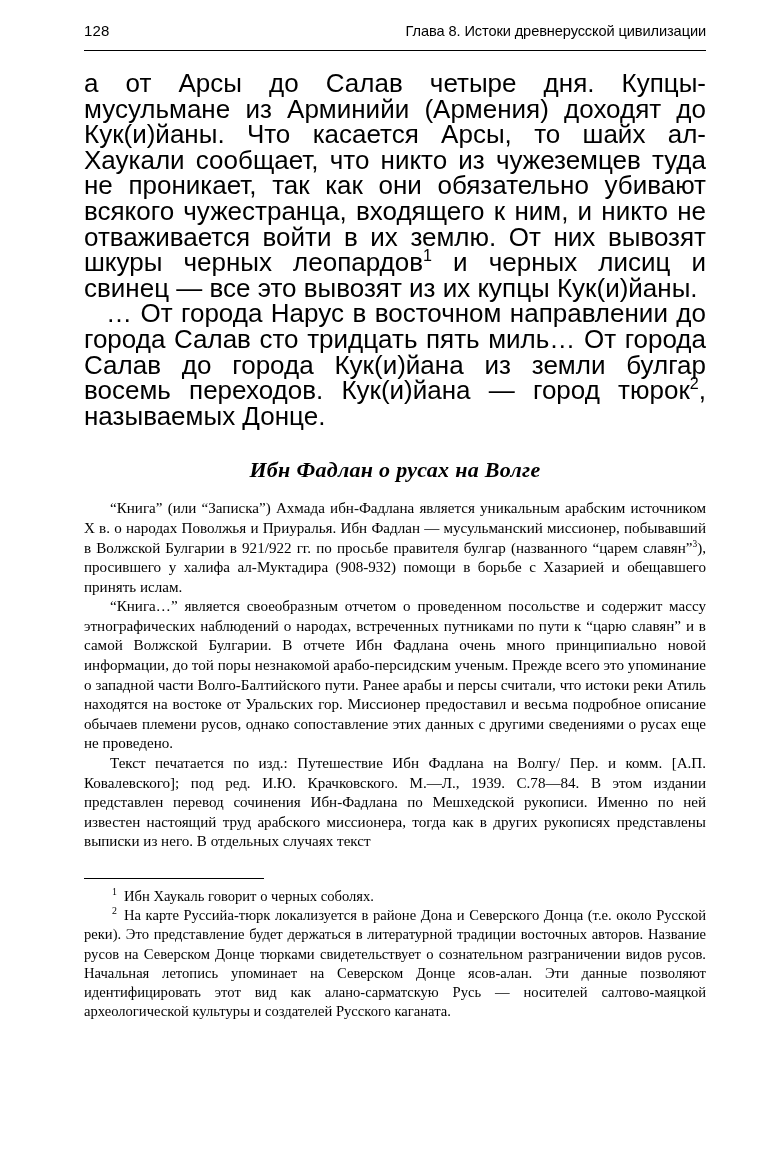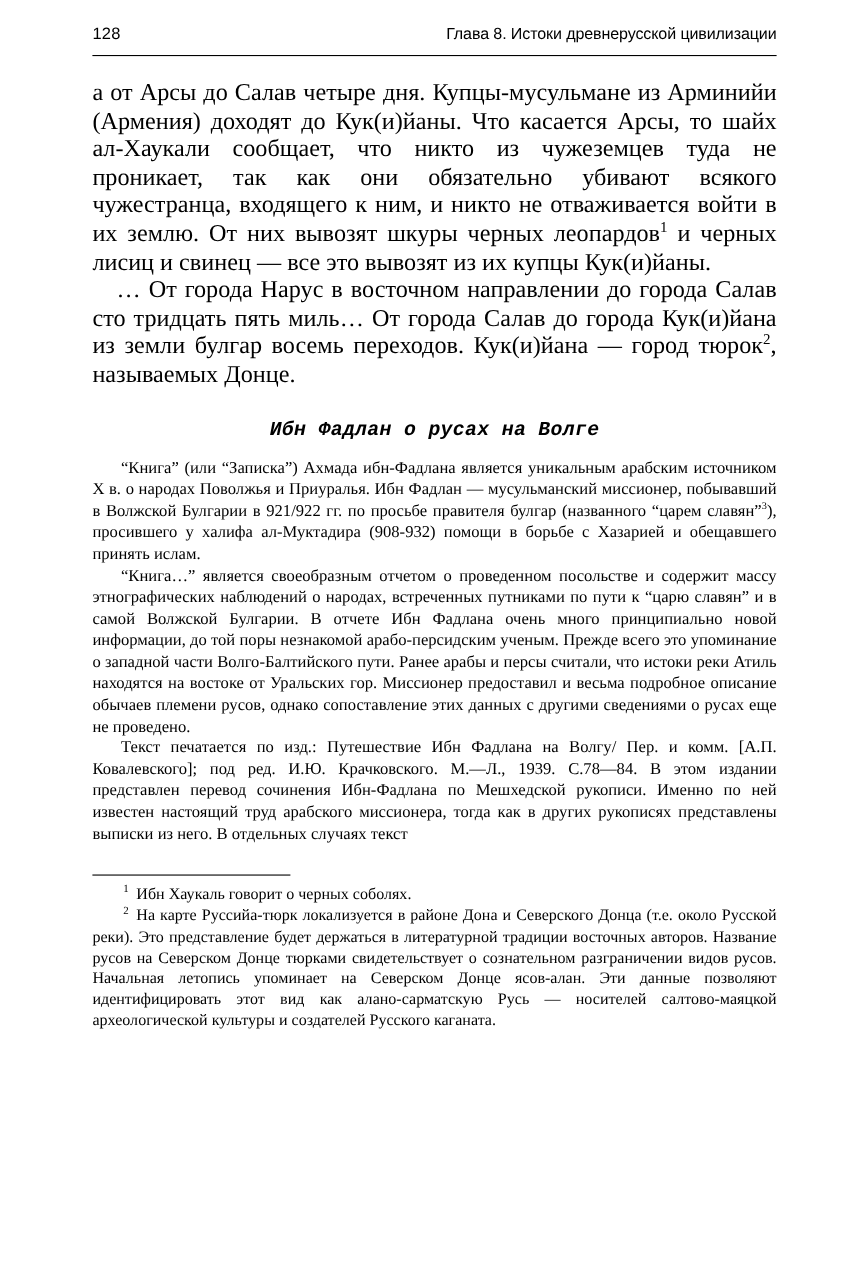--- a/index.html
+++ b/index.html
@@ -40,40 +40,40 @@
     font-family: "Liberation Sans", sans-serif;
     font-size: 14.6px;
     letter-spacing: -0.1px;
   }
   .rule {
     border: 0;
     border-top: 1px solid #000;
     margin: 4px 0 20px 0;
   }
   .body-large p {
-    font-family: Liberation Serif, serif;
-    font-size: 22px;
+    font-family: Liberation Sans, sans-serif;
+    font-size: 26px;
     line-height: 25.6px;
     text-align: justify;
     margin: 0;
     text-indent: 0;
   }
   .body-large p.indent {
     text-indent: 22px;
   }
   sup {
     font-size: 0.62em;
     vertical-align: super;
     line-height: 0;
   }
   h2.section-title {
-    font-family: Liberation Mono, monospace;
+    font-family: Liberation Serif, serif;
     font-style: italic;
     font-weight: bold;
-    font-size: 18px;
+    font-size: 22px;
     text-align: center;
     margin: 28px 0 16px 0;
     letter-spacing: 0.3px;
   }
   .body-small p {
     font-family: Liberation Serif, serif;
     font-size: 15.1px;
     line-height: 19.6px;
     text-align: justify;
     margin: 0;

